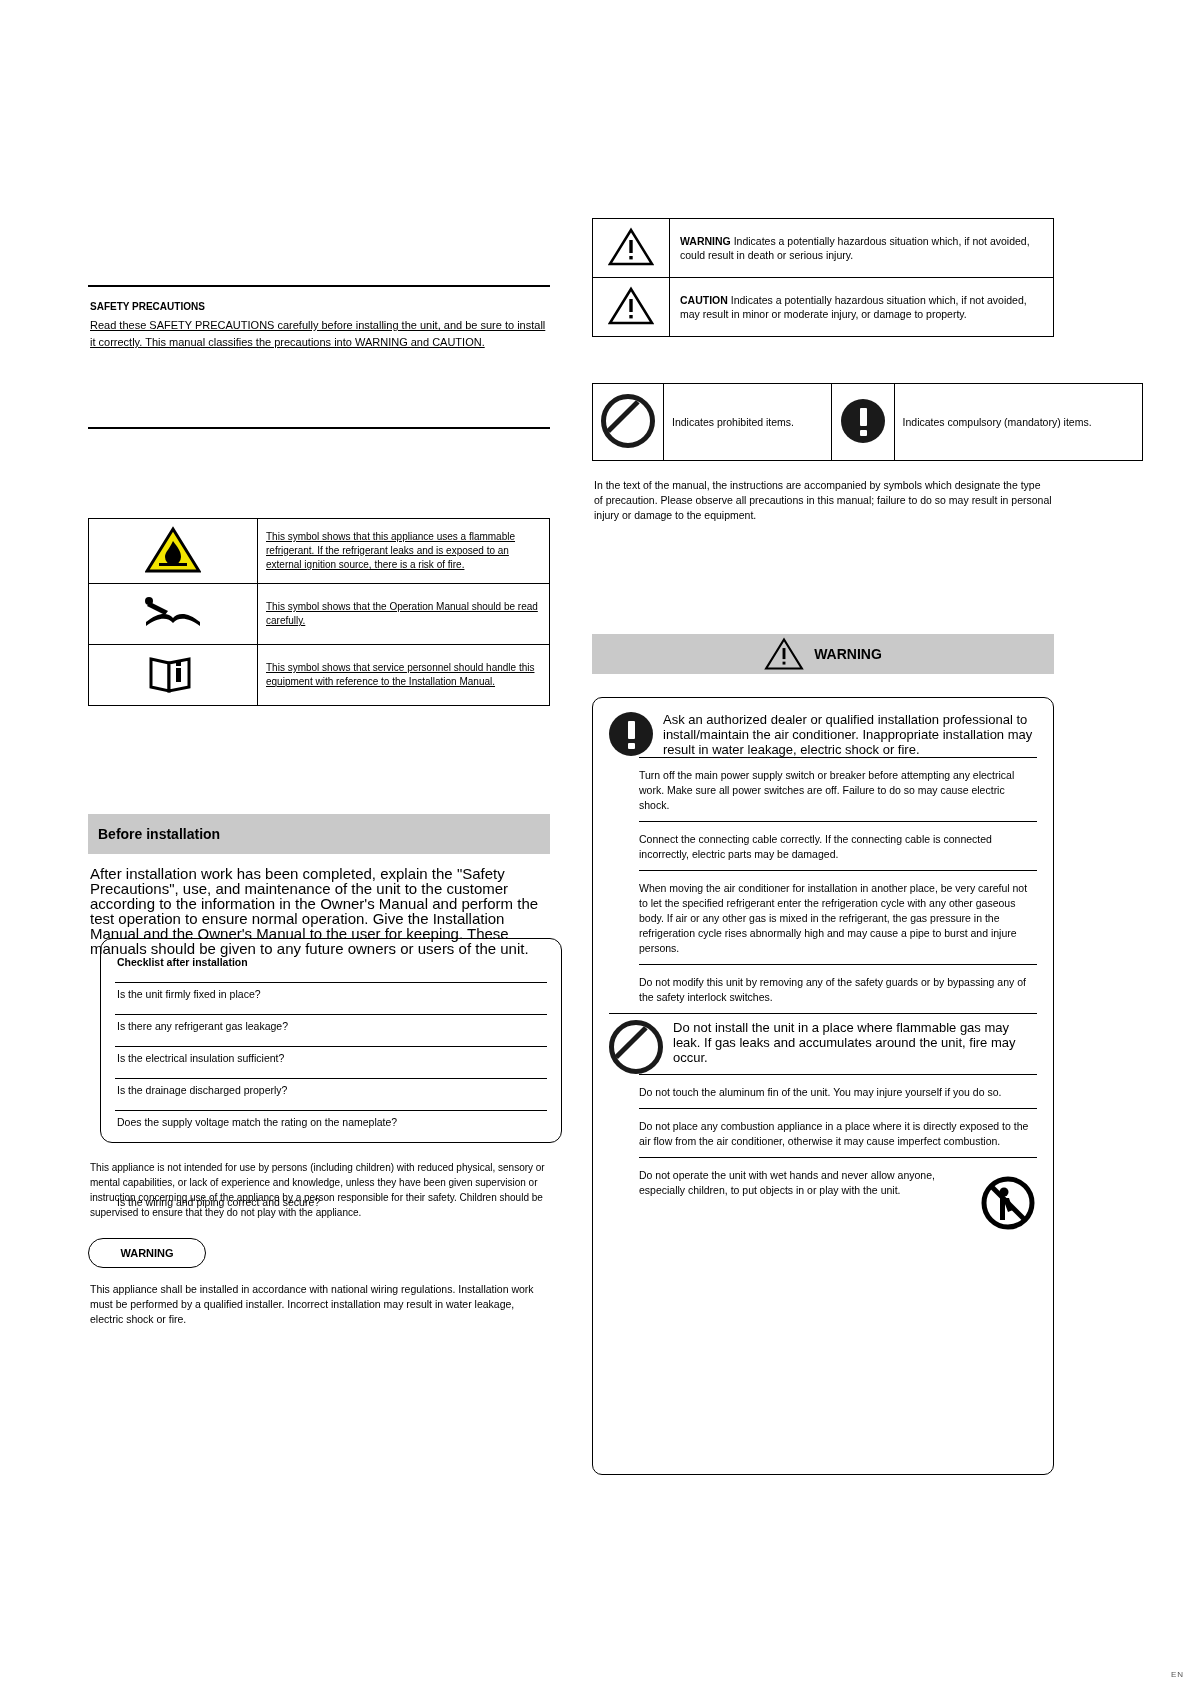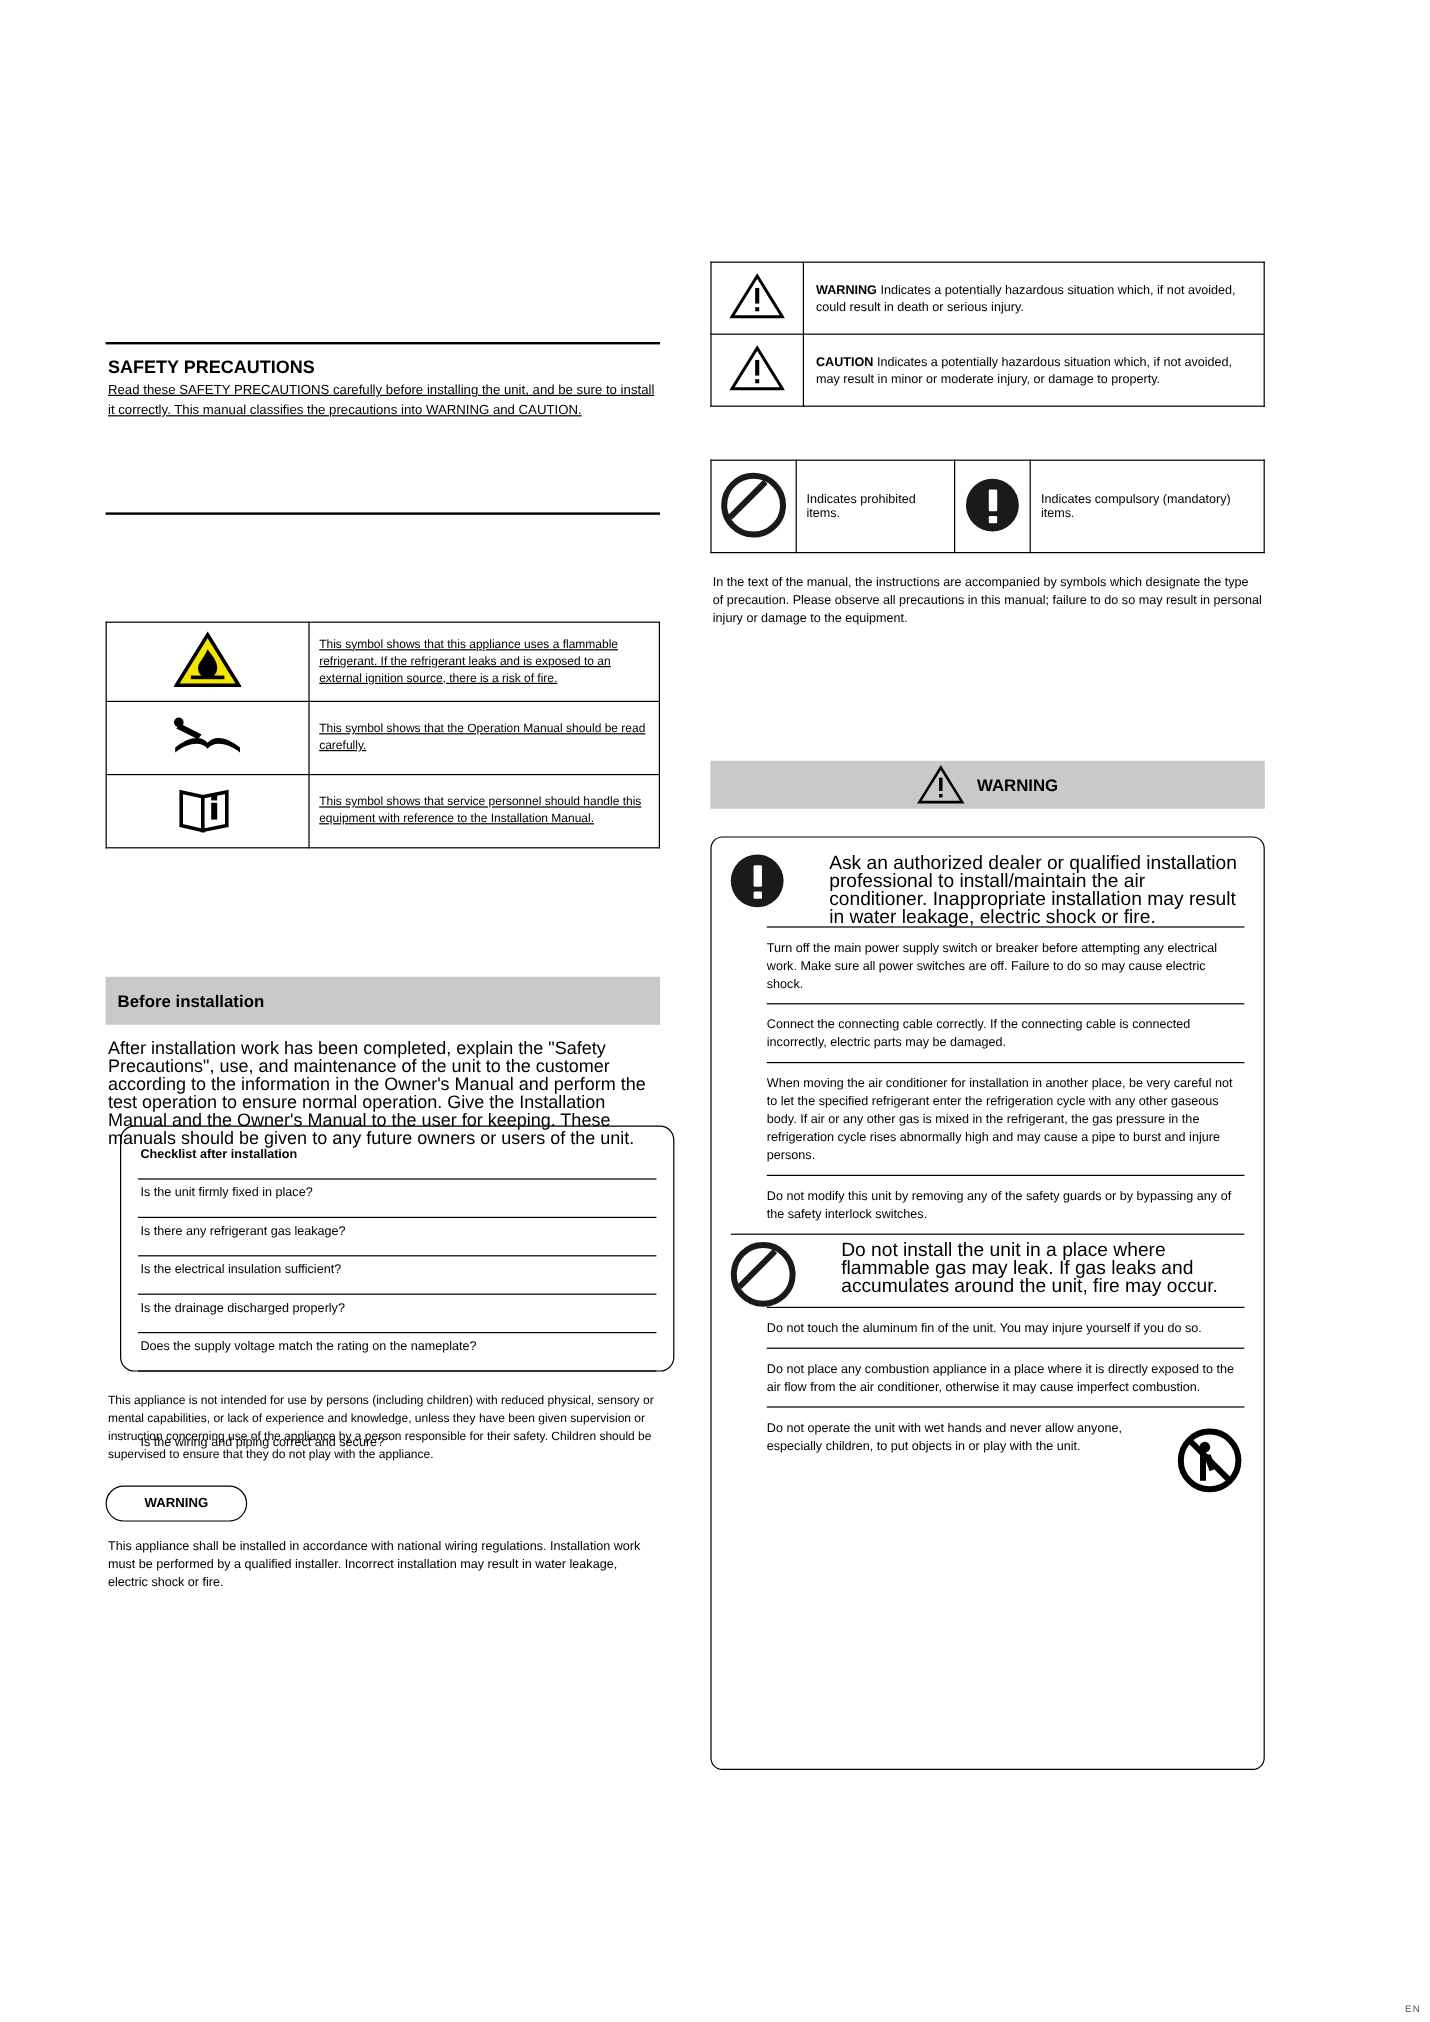--- a/index.html
+++ b/index.html
@@ -44,21 +44,21 @@
   .rule {
     border-top: 2px solid #000;
     width: 100%;
   }
   .title-inner {
     min-height: 140px;
     padding: 10px 2px 6px 2px;
     box-sizing: border-box;
   }
   .doc-title {
-    font-size: 15px;
+    font-size: 10px;
     line-height: 20px;
     font-weight: bold;
   }
   .doc-sub {
     font-size: 11px;
     line-height: 17px;
     margin-top: 0;
     text-decoration: underline;
   }
 
@@ -191,21 +191,21 @@
     text-align: center;
   }
   .warn-row-txt {
     line-height: 14px;
   }
 
   .sym2-table {
     position: absolute;
     left: 0;
     top: 383px;
-    width: 462px;
+    width: 551px;
     border-collapse: collapse;
     font-size: 10.5px;
   }
   .sym2-table td {
     border: 1.5px solid #000;
     padding: 8px 8px;
     vertical-align: middle;
     height: 60px;
   }
   .sym2-ic {
@@ -250,23 +250,22 @@
     border-top: 1px solid #000;
     margin: 0 0 6px 0;
   }
   .bb-head {
     display: flex;
     gap: 10px;
     align-items: flex-start;
   }
   .bb-head .txt {
     flex: 1;
-    font-size: 16px;
+    font-size: 13px;
     line-height: 15px;
-    margin-left: 28px;
   }
   .bb-indent {
     margin-left: 30px;
   }
   .bold {
     font-weight: bold;
   }
   .ico-ban {
     width: 44px;
     height: 44px;

